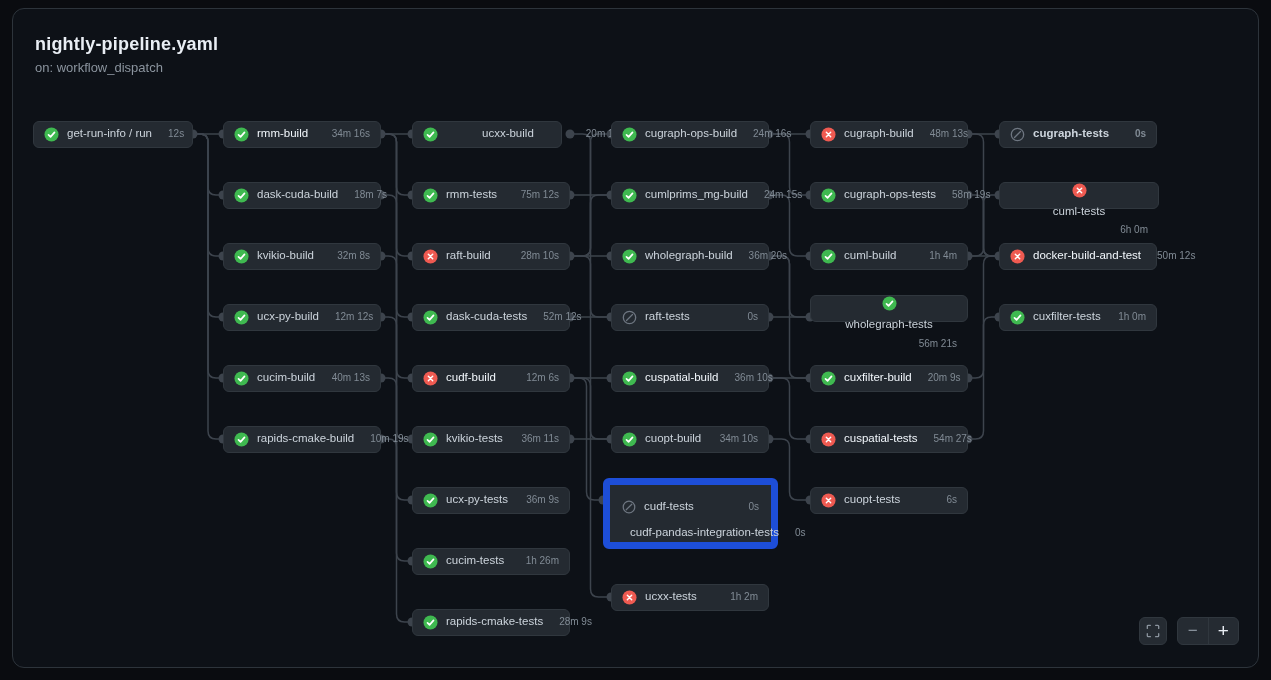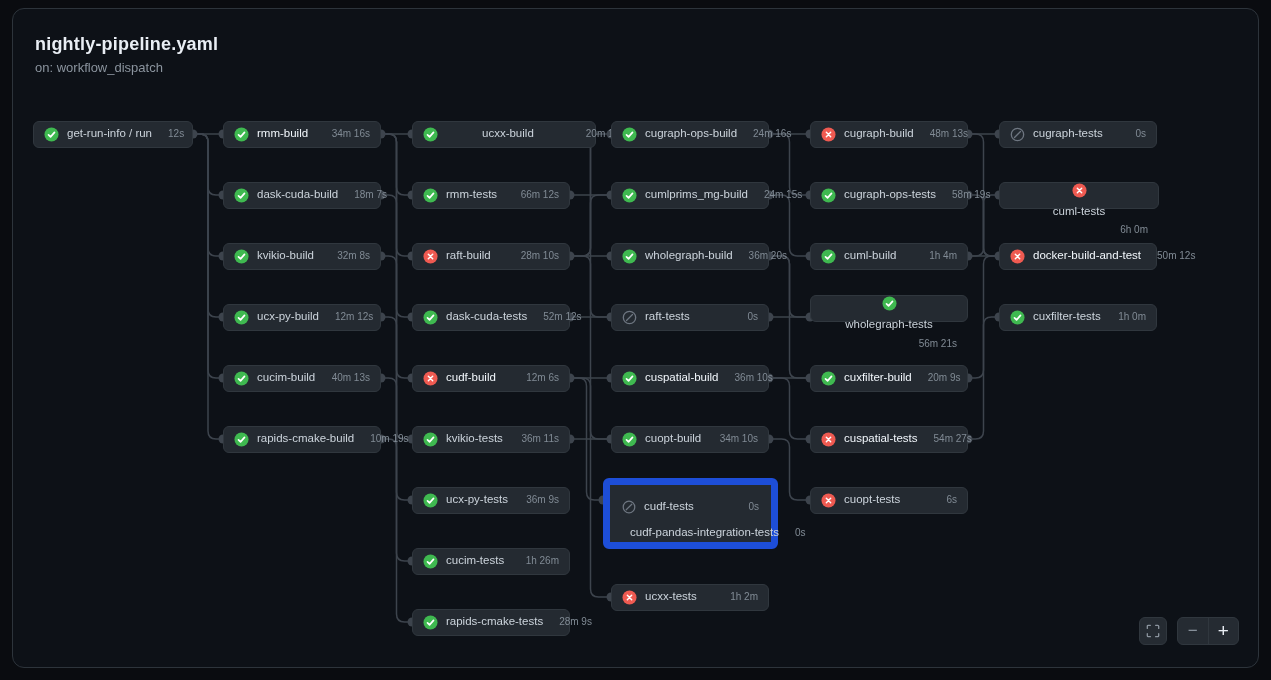--- a/index.html
+++ b/index.html
@@ -192,35 +192,35 @@
         <span class="dur">40m 13s</span>
       </div>
       <div class="node" style="left: 223px; top: 425.5px; width: 158px;">
         <svg width="15" height="15" viewBox="0 0 16 16">
           <circle cx="8" cy="8" r="7.5" fill="#3fb950"></circle>
           <path d="M4.8 8.3l2.2 2.2 4.2-4.8" fill="none" stroke="#ffffff" stroke-width="1.8" stroke-linecap="round" stroke-linejoin="round"></path>
         </svg>
         <span class="lbl">rapids-cmake-build</span>
         <span class="dur">10m 19s</span>
       </div>
-      <div class="node" style="left: 412px; top: 120.5px; width: 184px; gap: 44px;">
+      <div class="node" style="left: 412px; top: 120.5px; width: 150px; gap: 44px;">
         <svg width="15" height="15" viewBox="0 0 16 16">
           <circle cx="8" cy="8" r="7.5" fill="#3fb950"></circle>
           <path d="M4.8 8.3l2.2 2.2 4.2-4.8" fill="none" stroke="#ffffff" stroke-width="1.8" stroke-linecap="round" stroke-linejoin="round"></path>
         </svg>
         <span class="lbl">ucxx-build</span>
         <span class="dur">20m 13s</span>
       </div>
       <div class="node" style="left: 412px; top: 181.5px; width: 158px;">
         <svg width="15" height="15" viewBox="0 0 16 16">
           <circle cx="8" cy="8" r="7.5" fill="#3fb950"></circle>
           <path d="M4.8 8.3l2.2 2.2 4.2-4.8" fill="none" stroke="#ffffff" stroke-width="1.8" stroke-linecap="round" stroke-linejoin="round"></path>
         </svg>
         <span class="lbl">rmm-tests</span>
-        <span class="dur">66m 12s</span>
+        <span class="dur">75m 12s</span>
       </div>
       <div class="node" style="left: 412px; top: 242.5px; width: 158px;">
         <svg width="15" height="15" viewBox="0 0 16 16">
           <circle cx="8" cy="8" r="7.5" fill="#ef5a51"></circle>
           <path d="M5.7 5.7l4.6 4.6M10.3 5.7l-4.6 4.6" stroke="#ffffff" stroke-width="1.6" stroke-linecap="round"></path>
         </svg>
         <span class="lbl">raft-build</span>
         <span class="dur">28m 10s</span>
       </div>
       <div class="node" style="left: 412px; top: 303.5px; width: 158px;">
@@ -376,21 +376,21 @@
         <span class="dur">54m 27s</span>
       </div>
       <div class="node" style="left: 810px; top: 486.5px; width: 158px;">
         <svg width="15" height="15" viewBox="0 0 16 16">
           <circle cx="8" cy="8" r="7.5" fill="#ef5a51"></circle>
           <path d="M5.7 5.7l4.6 4.6M10.3 5.7l-4.6 4.6" stroke="#ffffff" stroke-width="1.6" stroke-linecap="round"></path>
         </svg>
         <span class="lbl">cuopt-tests</span>
         <span class="dur">6s</span>
       </div>
-      <div class="node" style="left: 999px; top: 120.5px; width: 158px;">
+      <div class="node" style="left: 999px; top: 120.5px; width: 158px; font-weight: bold;">
         <svg width="15" height="15" viewBox="0 0 16 16">
           <circle cx="8" cy="8" r="6.6" fill="none" stroke="#6e7681" stroke-width="1.4"></circle>
           <path d="M11.2 4.8L4.8 11.2" stroke="#6e7681" stroke-width="1.4" stroke-linecap="round"></path>
         </svg>
         <span class="lbl">cugraph-tests</span>
         <span class="dur">0s</span>
       </div>
       <div class="node" style="left: 999px; top: 181.5px; width: 160px; flex-direction: column;">
         <svg width="15" height="15" viewBox="0 0 16 16">
           <circle cx="8" cy="8" r="7.5" fill="#ef5a51"></circle>

